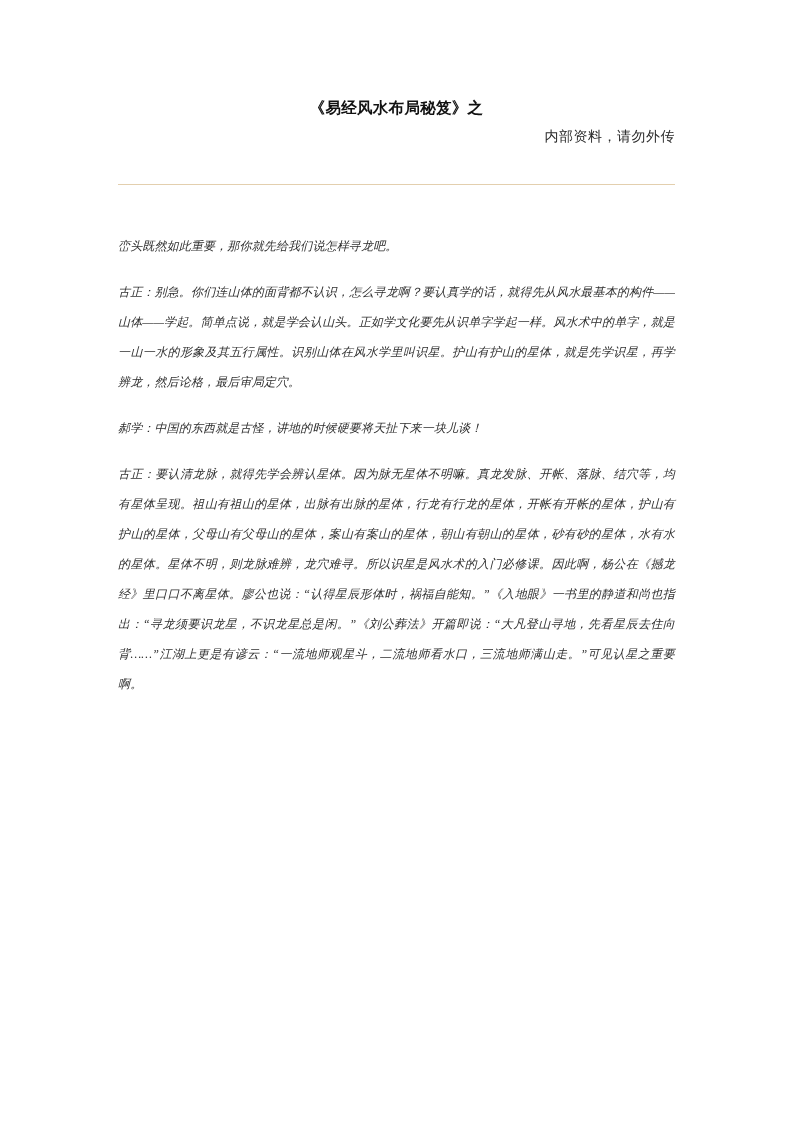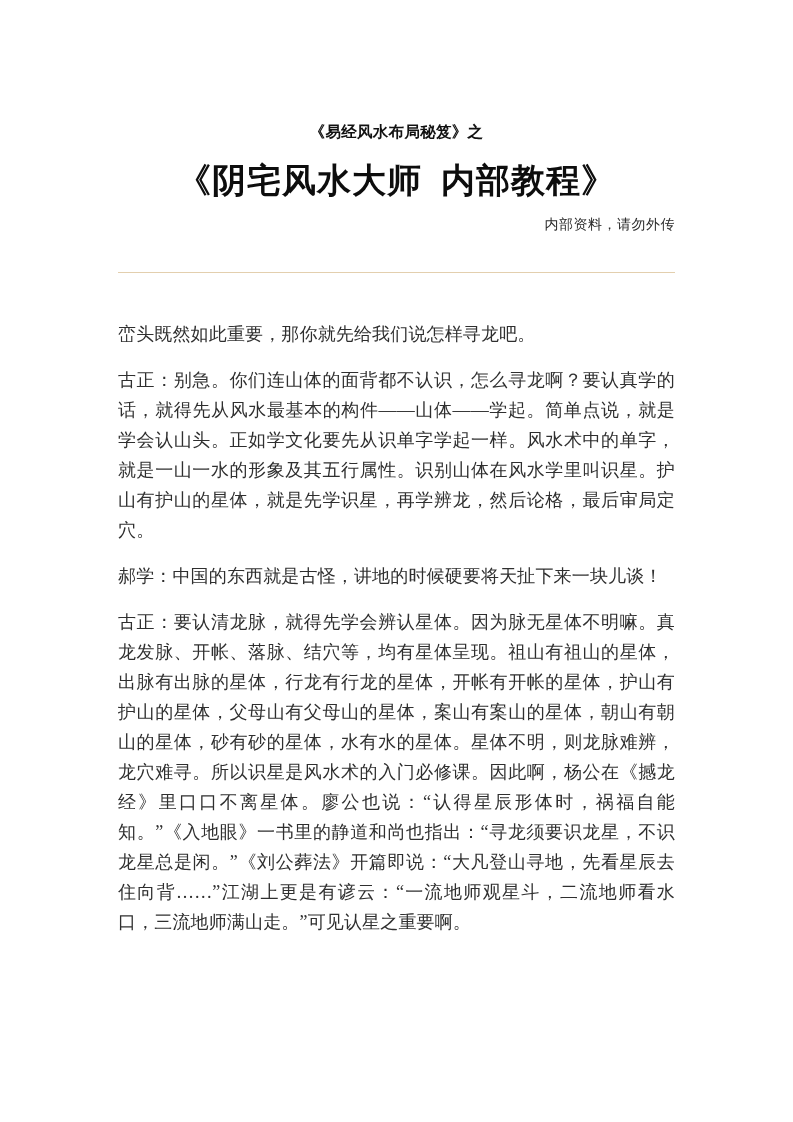--- a/index.html
+++ b/index.html
@@ -17,21 +17,20 @@
     height: 1122px;
     margin: 0 auto;
     background: #ffffff;
     box-sizing: border-box;
     overflow: hidden;
   }
   .page-inner {
     padding: 0 118px;
     box-sizing: border-box;
     width: 793px;
-    margin-top: 24px;
   }
   .spacer-top {
     height: 96px;
   }
   .doc-subtitle-top {
     text-align: center;
     font-family: "Liberation Serif", "DejaVu Serif", serif;
     font-weight: bold;
     font-size: 15.5px;
     line-height: 24px;
@@ -73,42 +72,42 @@
     width: 100%;
   }
   .body-wrap {
     padding: 0 118px;
     box-sizing: border-box;
     width: 793px;
     margin-top: 46px;
   }
   p.para {
     font-family: "Liberation Serif", "DejaVu Serif", serif;
-    font-size: 18px;
+    font-size: 12px;
     line-height: 30px;
     color: #2f2f2f;
     text-align: justify;
     text-justify: inter-ideograph;
     margin: 0 0 16px 0;
     letter-spacing: 0.15px;
     word-break: break-all;
+    font-style: italic;
   }
   p.para:last-child {
     margin-bottom: 0;
   }
 </style>
 </head>
 <body>
 
 <div class="page">
 
   <div class="page-inner">
     <div class="spacer-top"></div>
     <div class="doc-subtitle-top">《易经风水布局秘笈》之</div>
-    <div class="doc-title">《阴宅风水大师  内部教程》</div>
     <div class="doc-note">内部资料，请勿外传</div>
   </div>
 
   <div class="divider-wrap">
     <hr class="divider">
   </div>
 
   <div class="body-wrap">
     <p class="para">峦头既然如此重要，那你就先给我们说怎样寻龙吧。</p>
     <p class="para">古正：别急。你们连山体的面背都不认识，怎么寻龙啊？要认真学的话，就得先从风水最基本的构件——山体——学起。简单点说，就是学会认山头。正如学文化要先从识单字学起一样。风水术中的单字，就是一山一水的形象及其五行属性。识别山体在风水学里叫识星。护山有护山的星体，就是先学识星，再学辨龙，然后论格，最后审局定穴。</p>

